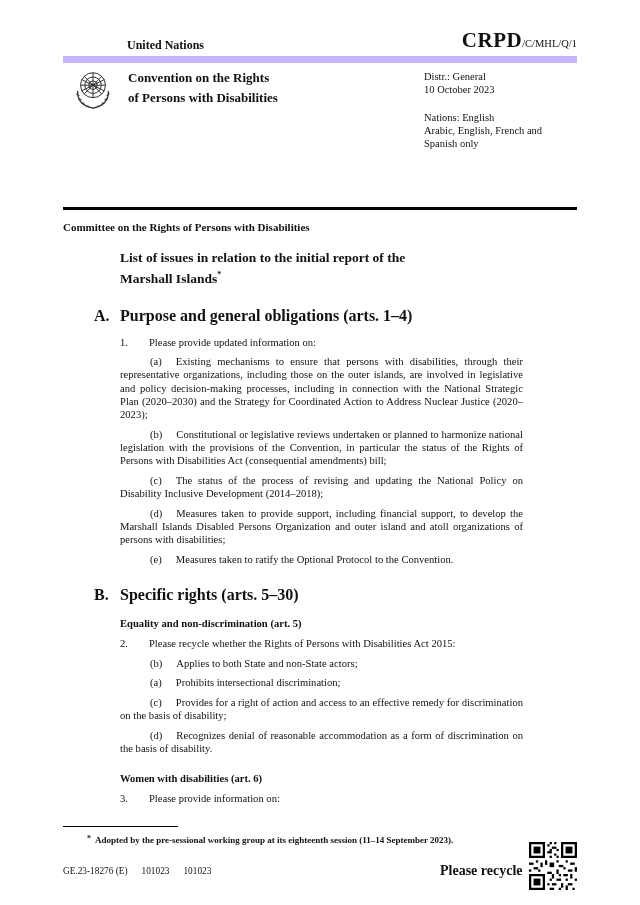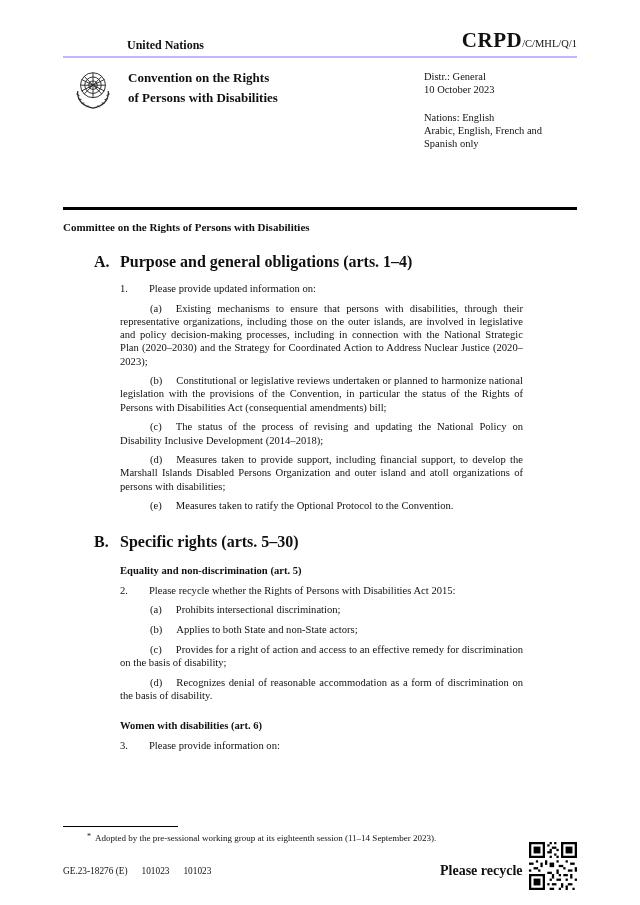--- a/index.html
+++ b/index.html
@@ -4,21 +4,21 @@
 <style>
   html,body{margin:0;padding:0;background:#e8e8e8;}
   .page{
     position:relative;width:640px;height:905px;margin:0 auto;background:#fff;
     font-family:"Liberation Serif","DejaVu Serif",serif;color:#111;overflow:hidden;
   }
   
   .top-row{
     position:absolute;left:63px;right:63px;top:28px;
     display:flex;justify-content:space-between;align-items:flex-end;
-    border-bottom:2px solid #c4b5fd;padding-bottom:3px;
+    border-bottom:7px solid #c4b5fd;padding-bottom:3px;
   }
   .org{font-size:12px;font-weight:bold;margin-left:64px;}
   .symbol{white-space:nowrap;}
   .symbol-main{font-size:21px;font-weight:bold;letter-spacing:.5px;}
   .symbol-suffix{font-size:10.5px;font-weight:normal;}
   .emblem-row{position:absolute;left:70px;top:64px;display:flex;align-items:flex-start;}
   .emblem{width:46px;height:48px;margin-top:2px;}
   .org-title{margin-left:12px;font-size:13px;font-weight:bold;line-height:20px;padding-top:4px;}
   .distr-block{position:absolute;left:424px;top:70px;font-size:10.5px;line-height:13px;}
   .distr-gap{margin-top:15px;}
@@ -32,21 +32,21 @@
   .sec-label{display:inline-block;width:26px;}
   .para{margin:0 54px 6.5px 57px;font-size:10.6px;line-height:13.2px;text-align:justify;}
   .para.lettered{text-indent:30px;}
   .num{margin-right:21px;}
   .letter{margin-right:14px;}
   .sub-heading{margin:14px 54px 8px 57px;font-size:10.6px;font-weight:bold;}
   .gap-before{margin-top:18px;}
   
   .footnote-block{position:absolute;left:63px;right:63px;top:826px;}
   .footnote-sep{width:115px;border-top:1px solid #000;}
-  .footnote{margin:4px 60px 16px 0;padding-left:32px;font-size:9px;line-height:11px;text-indent:-8px;}
+  .footnote{margin:4px 60px 16px 0;padding-left:32px;font-size:9px;line-height:16px;text-indent:-8px;font-weight:bold;}
   .fn-marker{font-size:8px;vertical-align:2px;margin-right:4px;}
   .footer-code{position:absolute;left:63px;top:866px;font-size:9.3px;}
   .footer-code span{margin-right:14px;}
   .recycle{position:absolute;left:440px;top:862px;display:flex;align-items:center;}
   .recycle-label{font-size:14px;font-weight:bold;}
   .recycle-glyph{font-size:17px;margin-left:5px;line-height:1;font-family:"DejaVu Sans",sans-serif;}
   .qr{position:absolute;right:63px;top:842px;width:48px;height:48px;}
 </style>
 </head>
 <body>
@@ -99,39 +99,40 @@
     <div class="distr-gap">Nations: English</div>
     <div>Arabic, English, French and</div>
     <div>Spanish only</div>
   </div>
 
   <div class="rule-thick"></div>
 
   <div class="content">
     <p class="committee">Committee on the Rights of Persons with Disabilities</p>
 
+    <h1 class="doc-title"><span>List of issues in relation to the initial report of the</span><br><span>Marshall Islands</span><sup>*</sup></h1>
 
     <div class="section-heading"><span class="sec-label">A.</span><span>Purpose and general obligations (arts. 1–4)</span></div>
 
     <p class="para"><span class="num">1.</span><span>Please provide updated information on:</span></p>
 
     <p class="para lettered"><span class="letter">(a)</span><span>Existing mechanisms to ensure that persons with disabilities, through their representative organizations, including those on the outer islands, are involved in legislative and policy decision-making processes, including in connection with the National Strategic Plan (2020–2030) and the Strategy for Coordinated Action to Address Nuclear Justice (2020–2023);</span></p>
     <p class="para lettered"><span class="letter">(b)</span><span>Constitutional or legislative reviews undertaken or planned to harmonize national legislation with the provisions of the Convention, in particular the status of the Rights of Persons with Disabilities Act (consequential amendments) bill;</span></p>
     <p class="para lettered"><span class="letter">(c)</span><span>The status of the process of revising and updating the National Policy on Disability Inclusive Development (2014–2018);</span></p>
     <p class="para lettered"><span class="letter">(d)</span><span>Measures taken to provide support, including financial support, to develop the Marshall Islands Disabled Persons Organization and outer island and atoll organizations of persons with disabilities;</span></p>
     <p class="para lettered"><span class="letter">(e)</span><span>Measures taken to ratify the Optional Protocol to the Convention.</span></p>
 
     <div class="section-heading"><span class="sec-label">B.</span><span>Specific rights (arts. 5–30)</span></div>
 
     <p class="sub-heading">Equality and non-discrimination (art. 5)</p>
 
     <p class="para"><span class="num">2.</span><span>Please recycle whether the Rights of Persons with Disabilities Act 2015:</span></p>
 
+    <p class="para lettered"><span class="letter">(b)</span><span>Applies to both State and non-State actors;</span></p>
     <p class="para lettered"><span class="letter">(a)</span><span>Prohibits intersectional discrimination;</span></p>
-    <p class="para lettered"><span class="letter">(b)</span><span>Applies to both State and non-State actors;</span></p>
     <p class="para lettered"><span class="letter">(c)</span><span>Provides for a right of action and access to an effective remedy for discrimination on the basis of disability;</span></p>
     <p class="para lettered"><span class="letter">(d)</span><span>Recognizes denial of reasonable accommodation as a form of discrimination on the basis of disability.</span></p>
 
     <p class="sub-heading gap-before">Women with disabilities (art. 6)</p>
 
     <p class="para"><span class="num">3.</span><span>Please provide information on:</span></p>
   </div>
 
   <div class="footnote-block">
     <div class="footnote-sep"></div>

